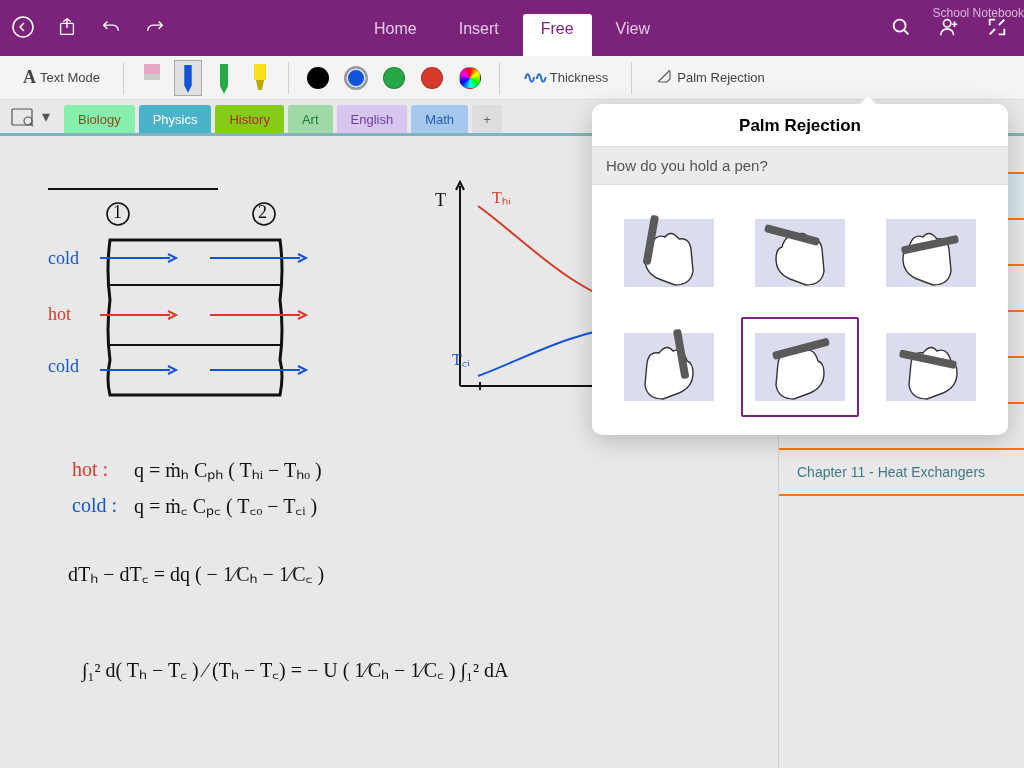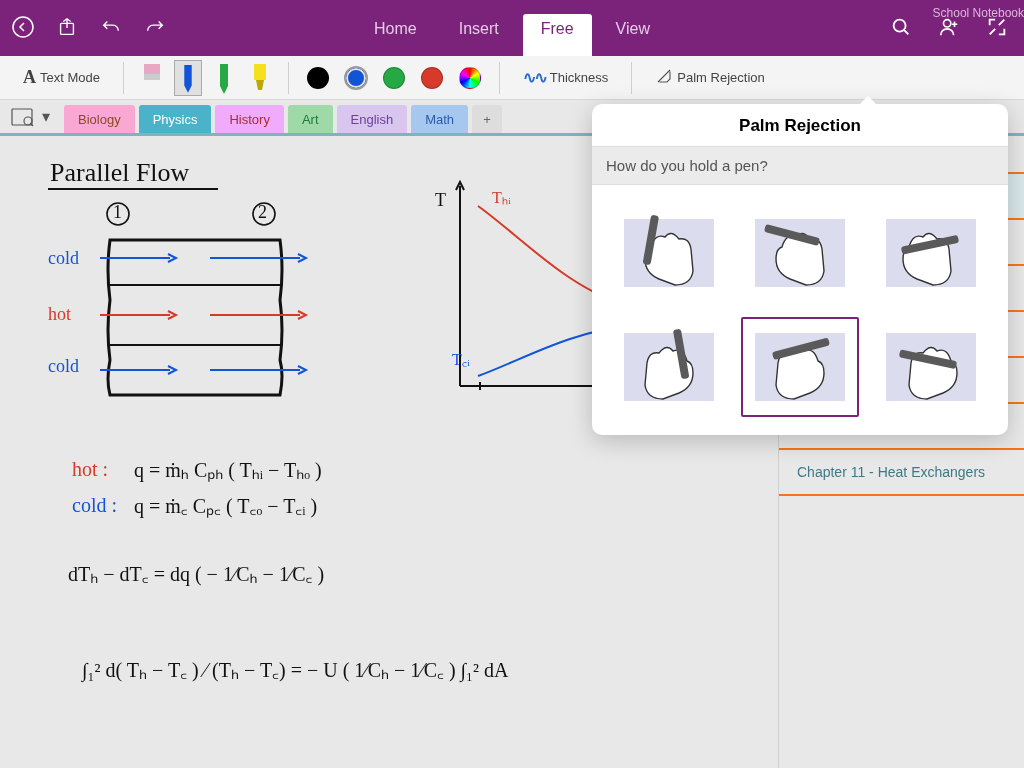--- a/index.html
+++ b/index.html
@@ -163,35 +163,34 @@
 <div class="notebook-row">
   <div class="nb-btn">
     <svg width="28" height="20" viewBox="0 0 28 20" fill="none" stroke="#555" stroke-width="1.2">
         <rect x="2" y="2" width="20" height="16" rx="1"></rect>
         <circle cx="18" cy="14" r="4"></circle>
         <path d="M20 16l3 3"></path>
       </svg>
     <span>▾</span>
   </div>
   <div class="subj-tabs">
-    <div class="subj" style="background:#f9a8d4;color:#8a4b1e">Biology</div>
+    <div class="subj" style="background:#86efac;color:#8a4b1e">Biology</div>
     <div class="subj" style="background:#4bb3c9;color:#fff">Physics</div>
-    <div class="subj" style="background:#f0abfc;color:#b02a2a">History</div>
+    <div class="subj" style="background:#84cc16;color:#b02a2a">History</div>
     <div class="subj" style="background:#9fd9a8;color:#1f7a3b">Art</div>
     <div class="subj" style="background:#d9c6ef;color:#6a3fa0">English</div>
     <div class="subj" style="background:#a6c8ef;color:#2a5caa">Math</div>
     <div class="subj add">+</div>
   </div>
 </div>
 
 <div class="content">
 
   <div class="canvas">
 
-    <div class="ink ink-black ink-title" style="left:50px;top:22px">Parallel  Flow</div>
     <div class="underline" style="left:48px;top:52px;width:170px"></div>
 
     <svg style="position:absolute;left:104px;top:64px" width="28" height="28">
         <circle cx="14" cy="14" r="11" fill="none" stroke="#111" stroke-width="1.6"></circle>
       </svg>
     <div class="ink ink-black" style="left:113px;top:66px;font-size:18px">1</div>
     <svg style="position:absolute;left:250px;top:64px" width="28" height="28">
         <circle cx="14" cy="14" r="11" fill="none" stroke="#111" stroke-width="1.6"></circle>
       </svg>
     <div class="ink ink-black" style="left:258px;top:66px;font-size:18px">2</div>

